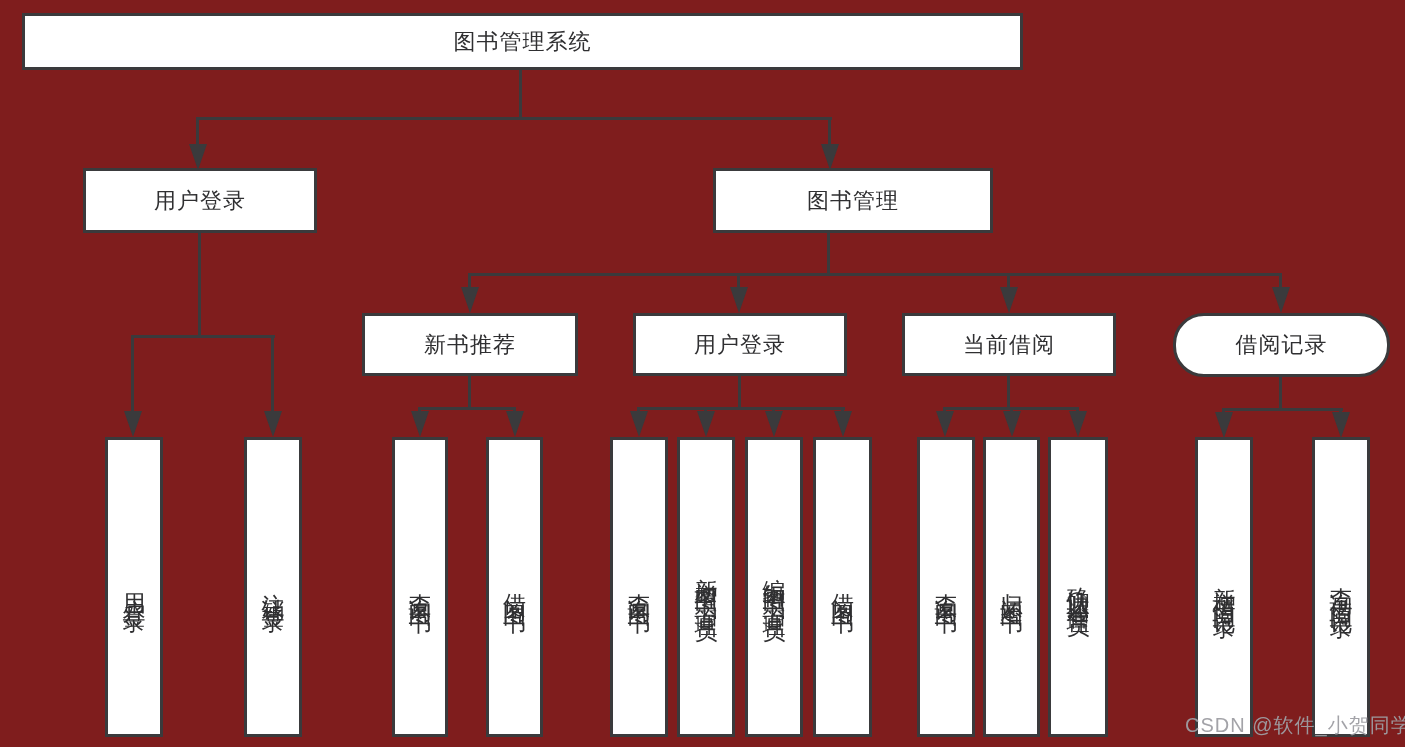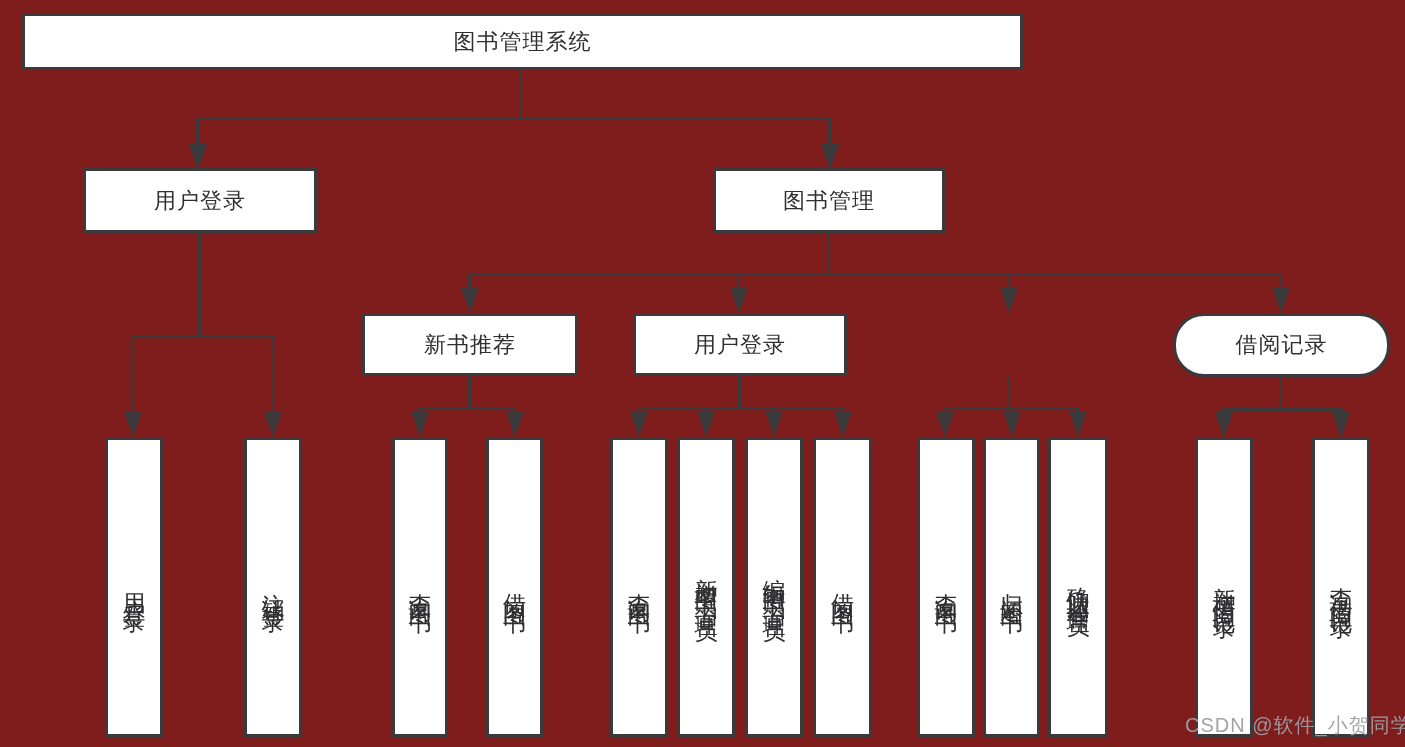--- a/index.html
+++ b/index.html
@@ -117,29 +117,32 @@
   <div class="vline" style="left:1339px;top:408px;height:8px;"></div>
   <div class="arrow" style="left:1332px;top:412px;"></div>
 
   <div class="box" style="left:22px;top:13px;width:1001px;height:57px;">
     <span>图书管理系统</span>
   </div>
 
   <div class="box" style="left:83px;top:168px;width:234px;height:65px;">
     <span>用户登录</span>
   </div>
-  <div class="box" style="left:713px;top:168px;width:232px;height:65px;">
+  <div class="box" style="left:713px;top:168px;width:280px;height:65px;">
     <span>图书管理</span>
   </div>
 
   <div class="box" style="left:362px;top:313px;width:216px;height:63px;">
     <span>新书推荐</span>
   </div>
   <div class="box" style="left:633px;top:313px;width:214px;height:63px;">
     <span>用户登录</span>
+  </div>
+  <div class="box" style="left:902px;top:313px;width:214px;height:63px;">
+    <span>当前借阅</span>
   </div>
   <div class="box" style="left:1173px;top:313px;width:217px;height:64px;border-radius:31px;">
     <span>借阅记录</span>
   </div>
 
   <div class="leaf" style="left:105px;top:437px;width:58px;height:300px;">
     <span class="vtext">用户登录</span>
   </div>
   <div class="leaf" style="left:244px;top:437px;width:58px;height:300px;">
     <span class="vtext">注销登录</span>

